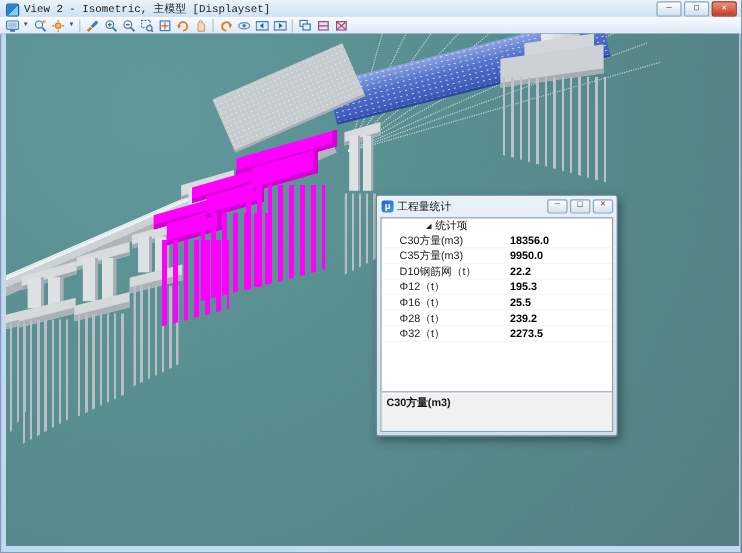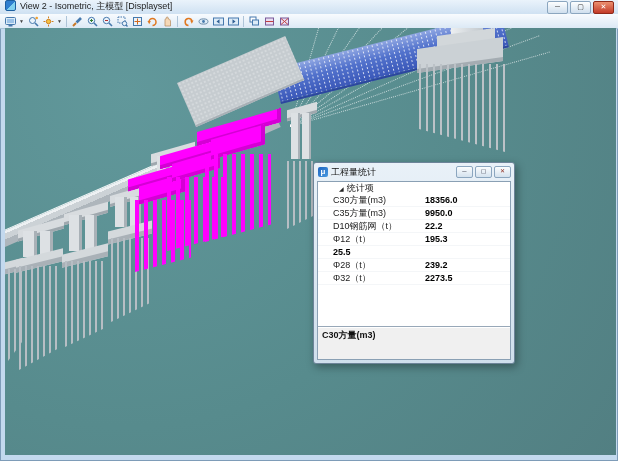--- a/index.html
+++ b/index.html
@@ -2,22 +2,22 @@
 <html><head>
 <meta charset="utf-8">
 <style>
   html,body{margin:0;padding:0;background:#222;}
   .app{position:relative;width:618px;height:461px;overflow:hidden;
        font-family:"Liberation Sans",sans-serif;background:#c3d9ee;
        box-shadow:inset 0 0 0 1px #7e9cb8;}
   
   .titlebar{position:absolute;left:0;top:0;right:0;height:14px;
     background:linear-gradient(180deg,#eaf3fb,#cfe1f2);
-    display:flex;align-items:flex-start;gap:4px;padding-left:5px;
-    font-size:9px;color:#1c1c1c;border-bottom:1px solid #b9cfe2;}
+    display:flex;align-items:flex-end;gap:4px;padding-left:5px;
+    font-size:9px;color:#1c1c1c;border-bottom:1px solid #b9cfe2;font-family:Liberation Mono, monospace;}
   .win-icon{width:9px;height:9px;border-radius:2px;
     background:linear-gradient(135deg,#2f7fd0 0 55%,#7fd0f0 55%);border:1px solid #1c5fa0;}
   .win-btns{position:absolute;right:4px;top:1px;display:flex;gap:2px;}
   .win-btn{width:19px;height:11px;border:1px solid #8ba6bf;border-radius:2px;
     background:linear-gradient(180deg,#fdfefe,#cfdfee);
     font-size:7px;line-height:10px;text-align:center;color:#333;}
   .win-btn.close{background:linear-gradient(180deg,#ec9070,#c23a28);color:#fff;border-color:#8f2a1a;}
   
   .toolbar{position:absolute;left:0;top:14px;right:0;height:14px;
     background:linear-gradient(180deg,#f8fbfe,#dcе9f5);
@@ -58,21 +58,21 @@
     box-shadow:2px 3px 8px rgba(0,0,0,.35);font-size:9px;color:#111;}
   .dlg-title{height:16px;display:flex;align-items:center;gap:3px;padding:1px 3px 0 4px;}
   .dlg-icon{width:10px;height:10px;border-radius:2px;background:linear-gradient(135deg,#1d64c0,#4a9ae0);
     color:#fff;font-size:8px;line-height:10px;text-align:center;font-weight:bold;}
   .dlg-btns{margin-left:auto;display:flex;gap:2px;}
   .dlg-btn{width:15px;height:10px;border:1px solid #8ba6bf;border-radius:2px;
     background:linear-gradient(180deg,#fbfdfe,#d4e2ee);font-size:6px;line-height:9px;text-align:center;color:#334;}
   .dlg-btn.close{color:#8d2c20;}
   .dlg-body{position:absolute;left:3px;right:3px;top:18px;bottom:3px;background:#fff;
     border:1px solid #8aa0b4;overflow:hidden;}
-  .tree-root{height:12px;display:flex;align-items:center;gap:3px;padding-left:21px;}
+  .tree-root{height:12px;display:flex;align-items:center;gap:3px;padding-left:21px;margin-left:16px;}
   .tw{font-size:6px;color:#222;}
   .grid-row{height:12px;display:flex;align-items:center;padding-left:15px;border-bottom:1px solid #f4f6f8;}
   .grid-row .lab{width:92px;color:#222;}
   .grid-row .val{font-weight:bold;color:#000;}
   .desc{position:absolute;left:0;right:0;bottom:0;height:28px;background:#f0f0f0;
     border-top:1px solid #98a8b8;box-shadow:inset 0 1px 0 #fff;padding:2px 4px;font-weight:bold;}
   
   .wm{position:absolute;left:486px;top:383px;display:flex;align-items:center;gap:6px;color:#fff;}
   .wm-text{font-size:15px;font-weight:bold;letter-spacing:1px;text-shadow:0 1px 2px rgba(0,0,0,.25);}
   .wx{position:relative;width:27px;height:24px;}
@@ -318,20 +318,21 @@
         </div>
         <div class="grid-row">
           <span class="lab">D10钢筋网（t）</span>
           <span class="val">22.2</span>
         </div>
         <div class="grid-row">
           <span class="lab">Φ12（t）</span>
           <span class="val">195.3</span>
         </div>
         <div class="grid-row">
+          <span class="lab">Φ16（t）</span>
           <span class="val">25.5</span>
         </div>
         <div class="grid-row">
           <span class="lab">Φ28（t）</span>
           <span class="val">239.2</span>
         </div>
         <div class="grid-row">
           <span class="lab">Φ32（t）</span>
           <span class="val">2273.5</span>
         </div>

